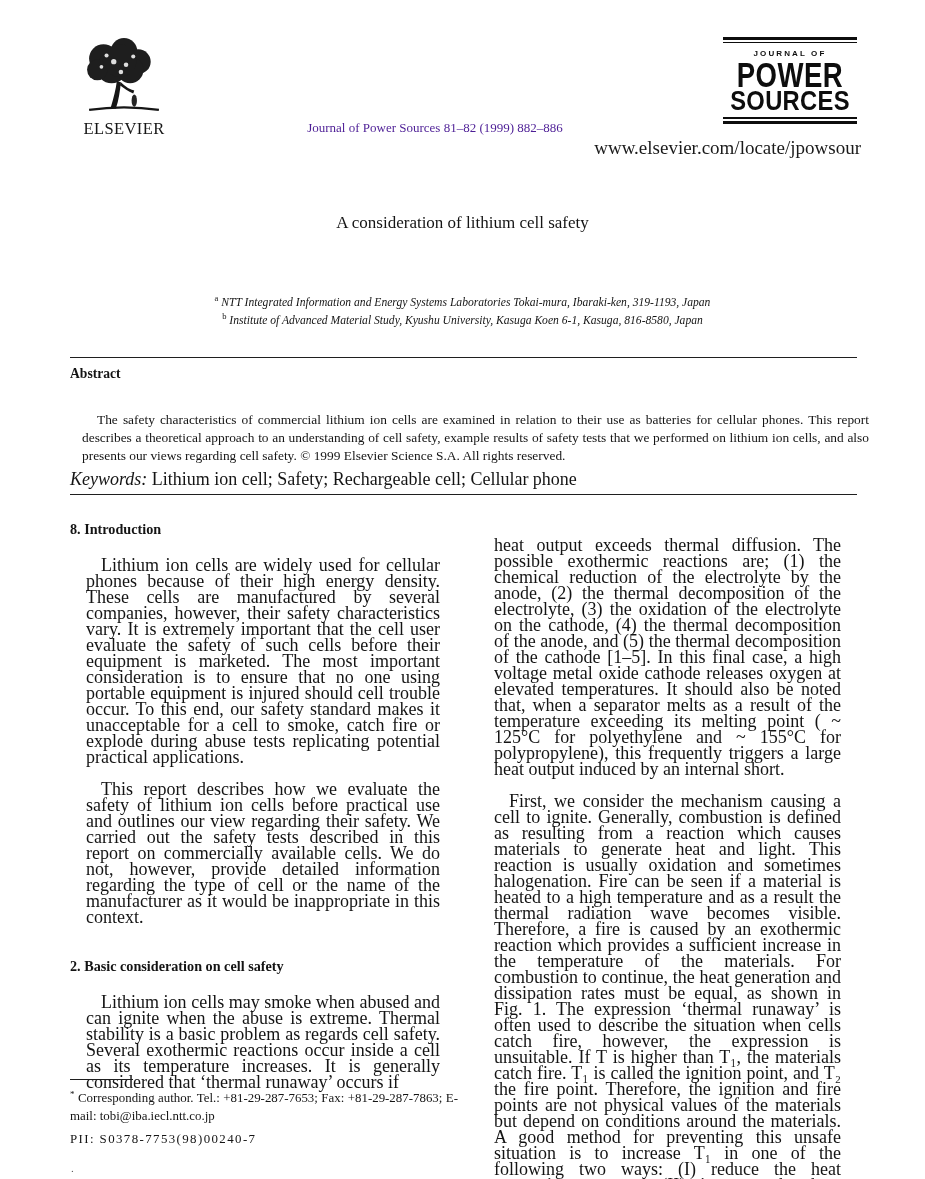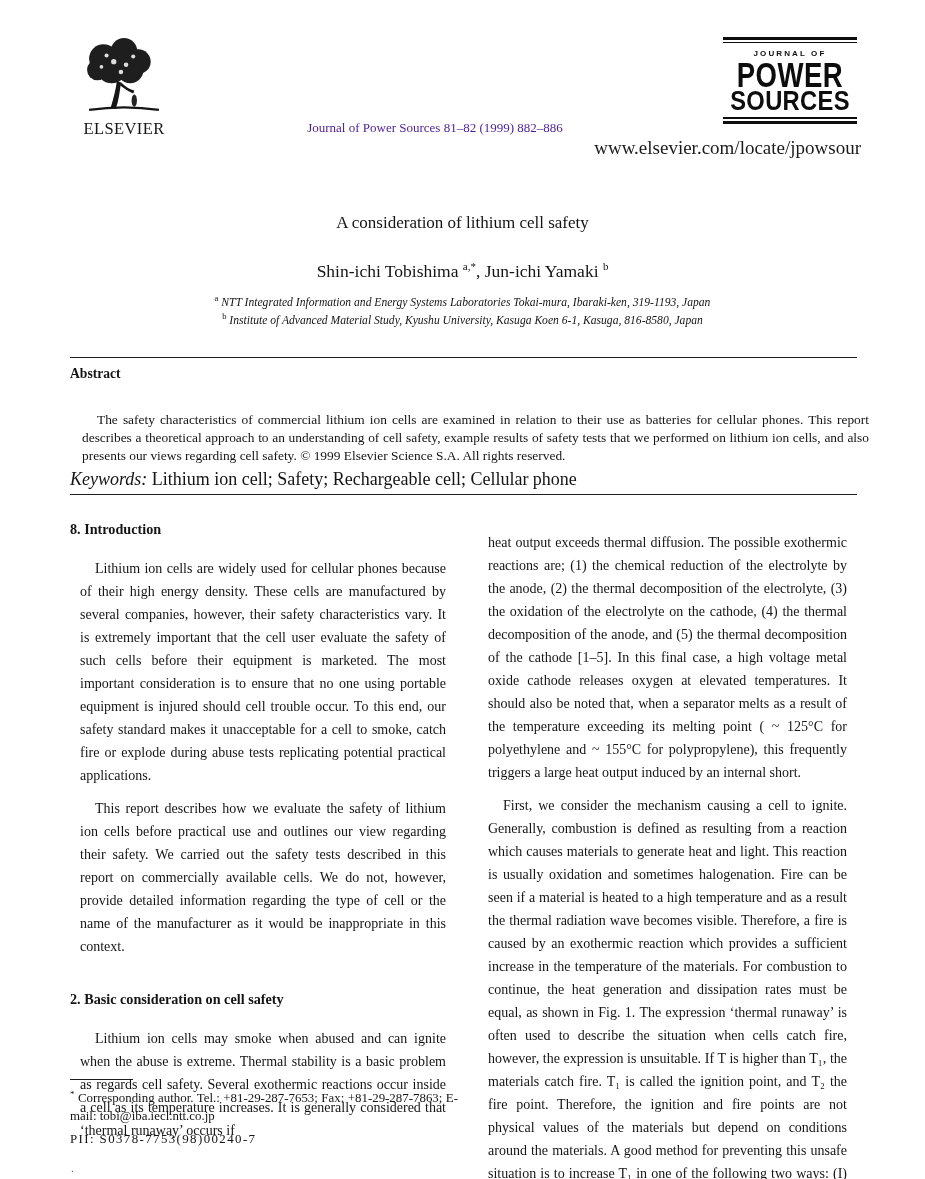--- a/index.html
+++ b/index.html
@@ -52,21 +52,21 @@
   .abstract-heading { position:absolute; left:70px; top:366px; font-size:13.6px; font-weight:700; margin:0; }
   .abstract-body { position:absolute; left:70px; top:399px; width:787px; font-size:13.4px;
                    line-height:18.2px; text-align:justify; text-indent:15px; margin:12px; }
   .keywords { position:absolute; left:70px; top:469px; width:787px; font-size:18px; margin:0; }
   .keywords .kw-label { font-style:italic; }
 
   
   .col { position:absolute; top:521px; }
   .col-left  { left:70px;  width:386px; }
   .col-right { left:478px; width:379px; }
-  .col p { margin:10px; font-size:14px; line-height:23px; text-align:justify; }
+  .col p { margin:16px; font-size:18px; line-height:16px; text-align:justify; }
   .col p.indent { text-indent:15px; }
   h2.sec { font-size:14.2px; font-weight:700; margin:0 0 19px 0; }
   h2.sec-second { margin-top:33px; }
 
   
   .footnote { position:absolute; left:70px; top:1079px; width:388px; }
   .fn-rule { width:63px; height:1.2px; background:#1f1f1f; margin-bottom:6px; }
   .fn-text { font-size:12.9px; line-height:17.6px; text-align:justify; margin:0; }
   .fn-text sup { font-size:9px; }
   .footer { position:absolute; left:70px; top:1131px; width:640px; font-size:12.9px; line-height:17.6px; }
@@ -118,21 +118,20 @@
     <div class="ps-rule ps-rule-bottom">
         <span class="thin"></span>
         <span class="thick"></span>
       </div>
   </div>
 
   <div class="website">www.elsevier.com/locate/jpowsour</div>
 
   <h1 class="title">A consideration of lithium cell safety</h1>
 
-  <div class="authors"><span>Shin-ichi Tobishima</span> <sup>a,*</sup><span>, </span><span>Jun-ichi Yamaki</span> <sup>b</sup></div>
 
   <div class="affils">
     <div><sup>a</sup><span> NTT Integrated Information and Energy Systems Laboratories Tokai-mura, Ibaraki-ken, 319-1193, Japan</span></div>
     <div><sup>b</sup><span> Institute of Advanced Material Study, Kyushu University, Kasuga Koen 6-1, Kasuga, 816-8580, Japan</span></div>
   </div>
 
   <div class="hrule rule-abs-top"></div>
   <h3 class="abstract-heading">Abstract</h3>
   <p class="abstract-body">The safety characteristics of commercial lithium ion cells are examined in relation to their use as batteries for cellular phones. This report describes a theoretical approach to an understanding of cell safety, example results of safety tests that we performed on lithium ion cells, and also presents our views regarding cell safety. © 1999 Elsevier Science S.A. All rights reserved.</p>
   <p class="keywords"><span class="kw-label">Keywords:</span><span> Lithium ion cell; Safety; Rechargeable cell; Cellular phone</span></p>

